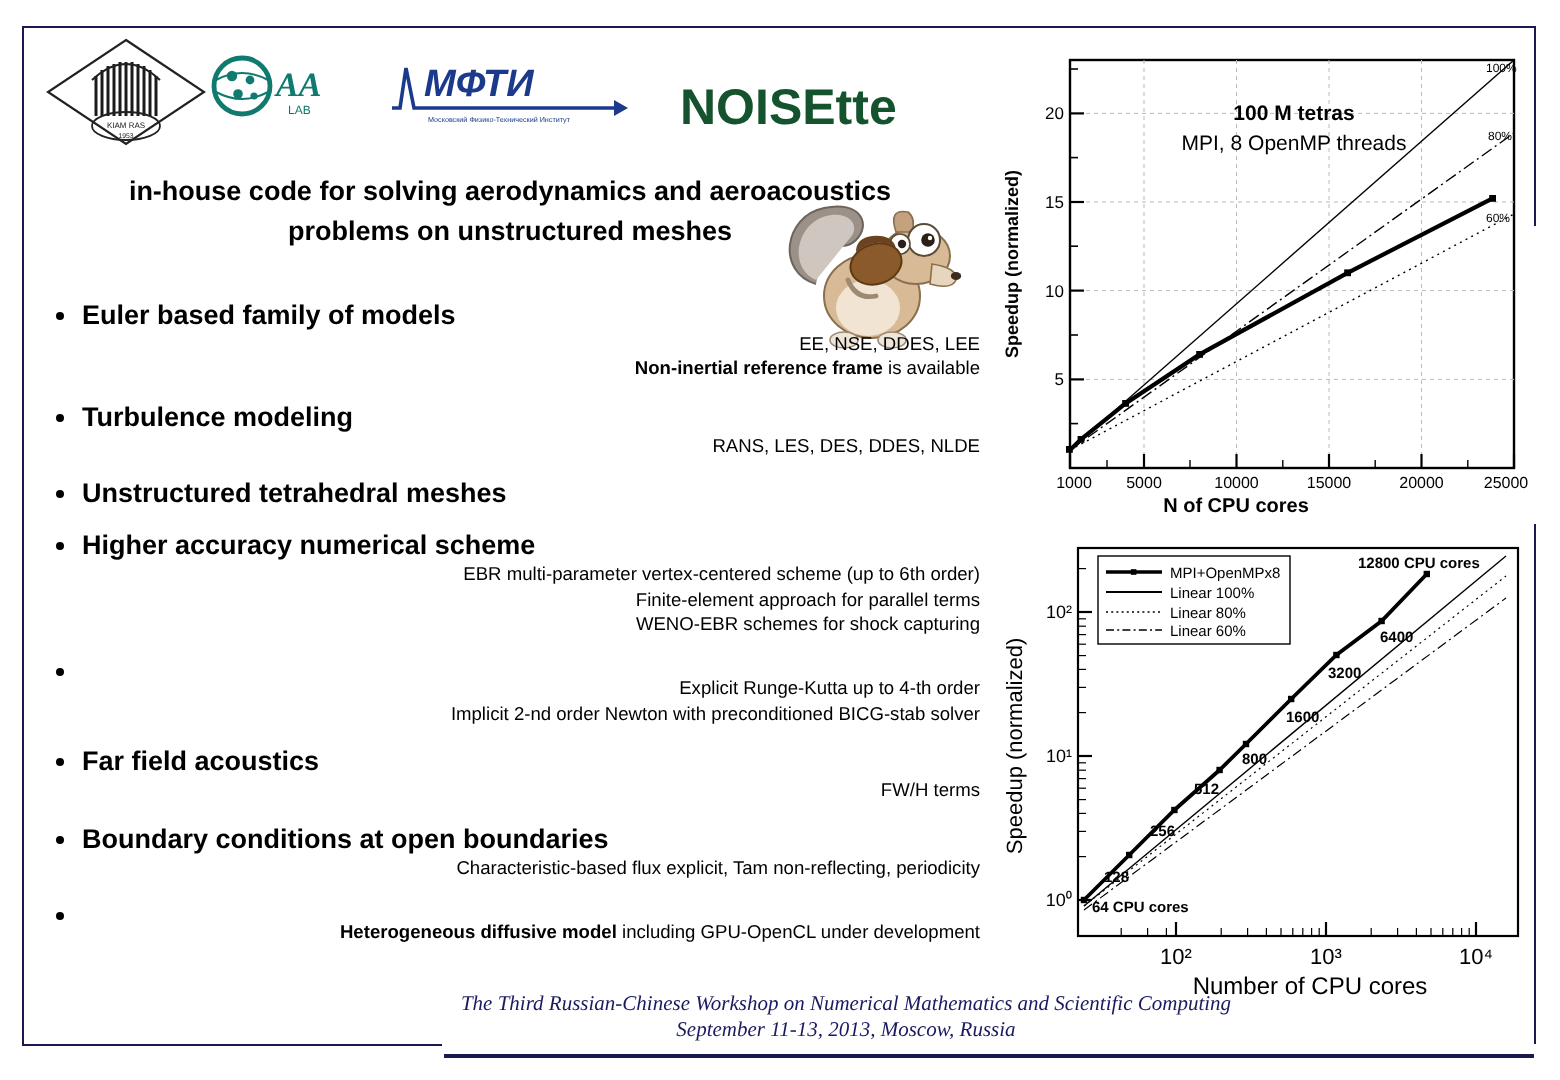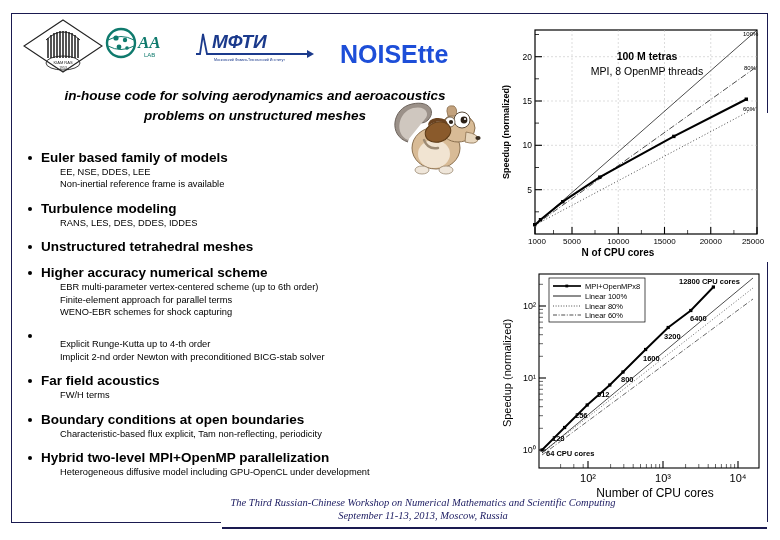--- a/index.html
+++ b/index.html
@@ -22,52 +22,52 @@
 
   
   .logos{position:absolute;left:16px;top:16px;width:280px;height:58px;}
   .logo-kiam{position:absolute;left:6px;top:2px;width:82px;height:56px;}
   .logo-caa{position:absolute;left:88px;top:8px;width:82px;height:40px;}
   .logo-mipt{position:absolute;left:178px;top:8px;width:120px;height:42px;}
 
   
   .noisette-title{
     position:absolute;left:340px;top:40px;
-    font-size:25px;font-weight:bold;color:#1d4ed8;
+    font-size:25px;font-weight:bold;color:#14532d;
     letter-spacing:0px;
     text-align:right;
   }
 
   
   .subtitle{
     position:absolute;left:10px;top:86px;width:490px;
-    text-align:center;font-style:italic;font-weight:bold;
+    text-align:center;font-weight:bold;
     font-size:13.5px;color:#000;line-height:20px;
   }
 
   
   .squirrel{position:absolute;left:378px;top:92px;width:105px;height:92px;}
 
   
   .bullets{position:absolute;left:20px;top:140px;width:470px;}
-  .bl{position:relative;margin-bottom:2px;}
+  .bl{position:relative;margin-bottom:2px;text-align:right;}
   .bl-head{
     display:flex;align-items:flex-start;
     font-size:13.5px;font-weight:bold;color:#000;
     line-height:17px;margin-top:9px;
   }
   .bullet-dot{
     width:4px;height:4px;border-radius:50%;background:#000;
     margin:7px 9px 0 8px;flex:0 0 auto;
   }
   .bl-sub{
     font-size:9.3px;color:#000;line-height:12.4px;
     margin-left:40px;font-weight:normal;
   }
-  .bl-sub b{font-weight:normal;}
+  .bl-sub b{font-weight:bold;}
 
   
   .chart-top{position:absolute;left:497px;top:22px;width:275px;height:240px;}
   .chart-bot{position:absolute;left:497px;top:268px;width:275px;height:232px;}
   .chart svg{display:block;}
 
   
   .footer{
     position:absolute;left:0px;top:496px;width:780px;
     text-align:center;color:#1a1a60;
@@ -182,21 +182,21 @@
       <div class="bl-sub">
         <b>Non-inertial reference frame</b><span> is available</span>
       </div>
     </div>
 
     <div class="bl">
       <div class="bl-head">
         <span class="bullet-dot"></span>
         <span>Turbulence modeling</span>
       </div>
-      <div class="bl-sub">RANS, LES, DES, DDES, IDDES</div>
+      <div class="bl-sub">RANS, LES, DES, DDES, NLDE</div>
     </div>
 
     <div class="bl">
       <div class="bl-head">
         <span class="bullet-dot"></span>
         <span>Unstructured tetrahedral meshes</span>
       </div>
     </div>
 
     <div class="bl">
@@ -229,21 +229,20 @@
       <div class="bl-head">
         <span class="bullet-dot"></span>
         <span>Boundary conditions at open boundaries</span>
       </div>
       <div class="bl-sub">Characteristic-based flux explicit, Tam non-reflecting, periodicity</div>
     </div>
 
     <div class="bl">
       <div class="bl-head">
         <span class="bullet-dot"></span>
-        <span>Hybrid two-level MPI+OpenМP parallelization</span>
       </div>
       <div class="bl-sub">
         <b>Heterogeneous diffusive model</b><span> including GPU-OpenСL under development</span>
       </div>
     </div>
 
   </div>
 
   <div class="chart-top chart">
     <svg viewBox="0 0 275 240" width="275" height="240">

